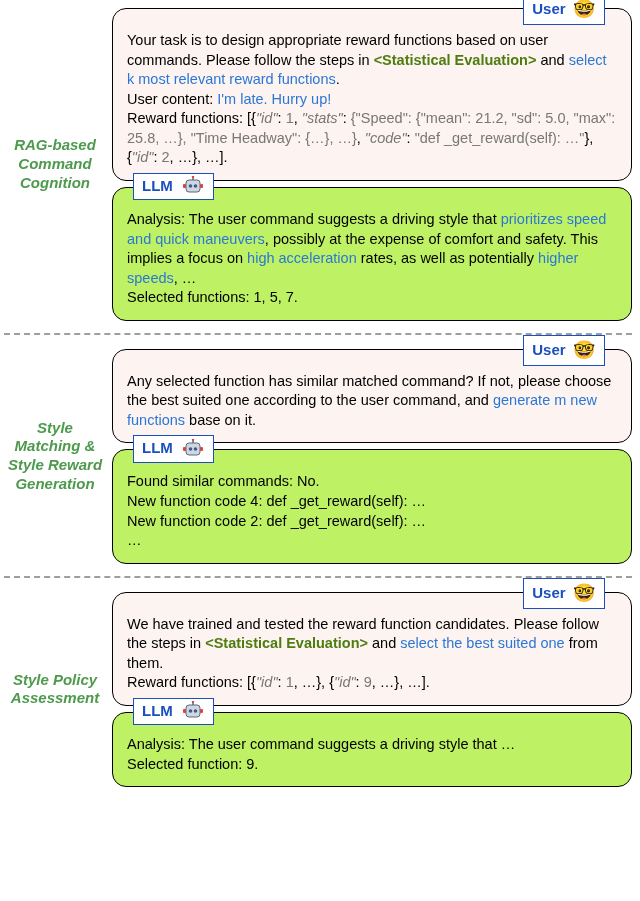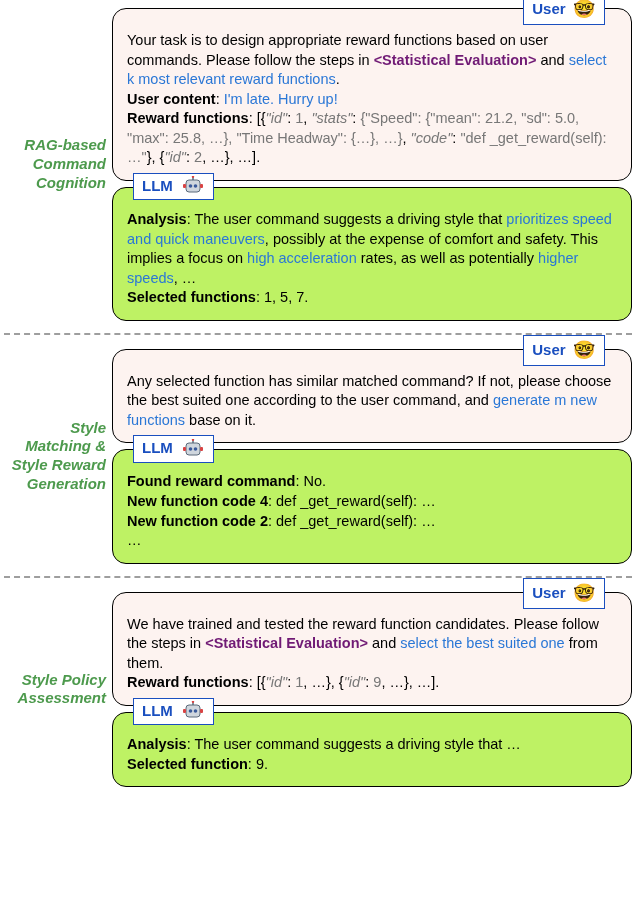--- a/index.html
+++ b/index.html
@@ -15,21 +15,21 @@
   }
   .section {
     display: flex;
     align-items: center;
     gap: 6px;
     margin-bottom: 4px;
   }
   .side-label {
     width: 102px;
     flex-shrink: 0;
-    text-align: right;
+    text-align: center;
     font-style: italic;
     font-weight: 700;
     color: #4d9a4d;
     font-size: 15px;
     line-height: 1.25;
   }
   .col {
     flex: 1;
     display: flex;
     flex-direction: column;
@@ -57,22 +57,22 @@
     font-size: 15px;
   }
   .tag.user { right: 26px; }
   .tag.llm  { left: 20px; }
   .emoji { font-style: normal; font-weight: 400; font-size: 18px; }
   .robot {
     display: inline-flex;
     align-items: center;
   }
   .robot svg { display: block; }
-  .bold { font-weight: 700; }
-  .red  { color: #701a75; font-weight: 700; }
+  .bold { font-weight: 400; }
+  .red  { color: #4d7c0f; font-weight: 700; }
   .blue { color: #2a77d6; }
   .gray { color: #777; }
   .grayital { color: #777; font-style: italic; }
   .dash-sep {
     border: none;
     border-top: 2px dashed #9e9e9e;
     margin: 12px 0 14px;
   }
   p { margin: 0; }
 </style>
@@ -149,21 +149,21 @@
               <rect x="5" y="4" width="14" height="12" rx="3" fill="#cfd6dd" stroke="#5a6a7a" stroke-width="1"></rect>
               <circle cx="9.5" cy="10" r="1.8" fill="#3a5a9a"></circle>
               <circle cx="14.5" cy="10" r="1.8" fill="#3a5a9a"></circle>
               <line x1="12" y1="0" x2="12" y2="4" stroke="#5a6a7a" stroke-width="1.5"></line>
               <circle cx="12" cy="0.8" r="1.2" fill="#d84343"></circle>
               <rect x="2" y="8" width="3" height="4" rx="1" fill="#d84343"></rect>
               <rect x="19" y="8" width="3" height="4" rx="1" fill="#d84343"></rect>
             </svg>
         </span>
       </div>
-      <p><span class="bold">Found reward command</span><span>: No.</span></p>
+      <p><span class="bold">Found similar commands</span><span>: No.</span></p>
       <p><span class="bold">New function code 4</span><span>: def _get_reward(self): …</span></p>
       <p><span class="bold">New function code 2</span><span>: def _get_reward(self): …</span></p>
       <p>…</p>
     </div>
 
   </div>
 </div>
 
 <hr class="dash-sep">
 

